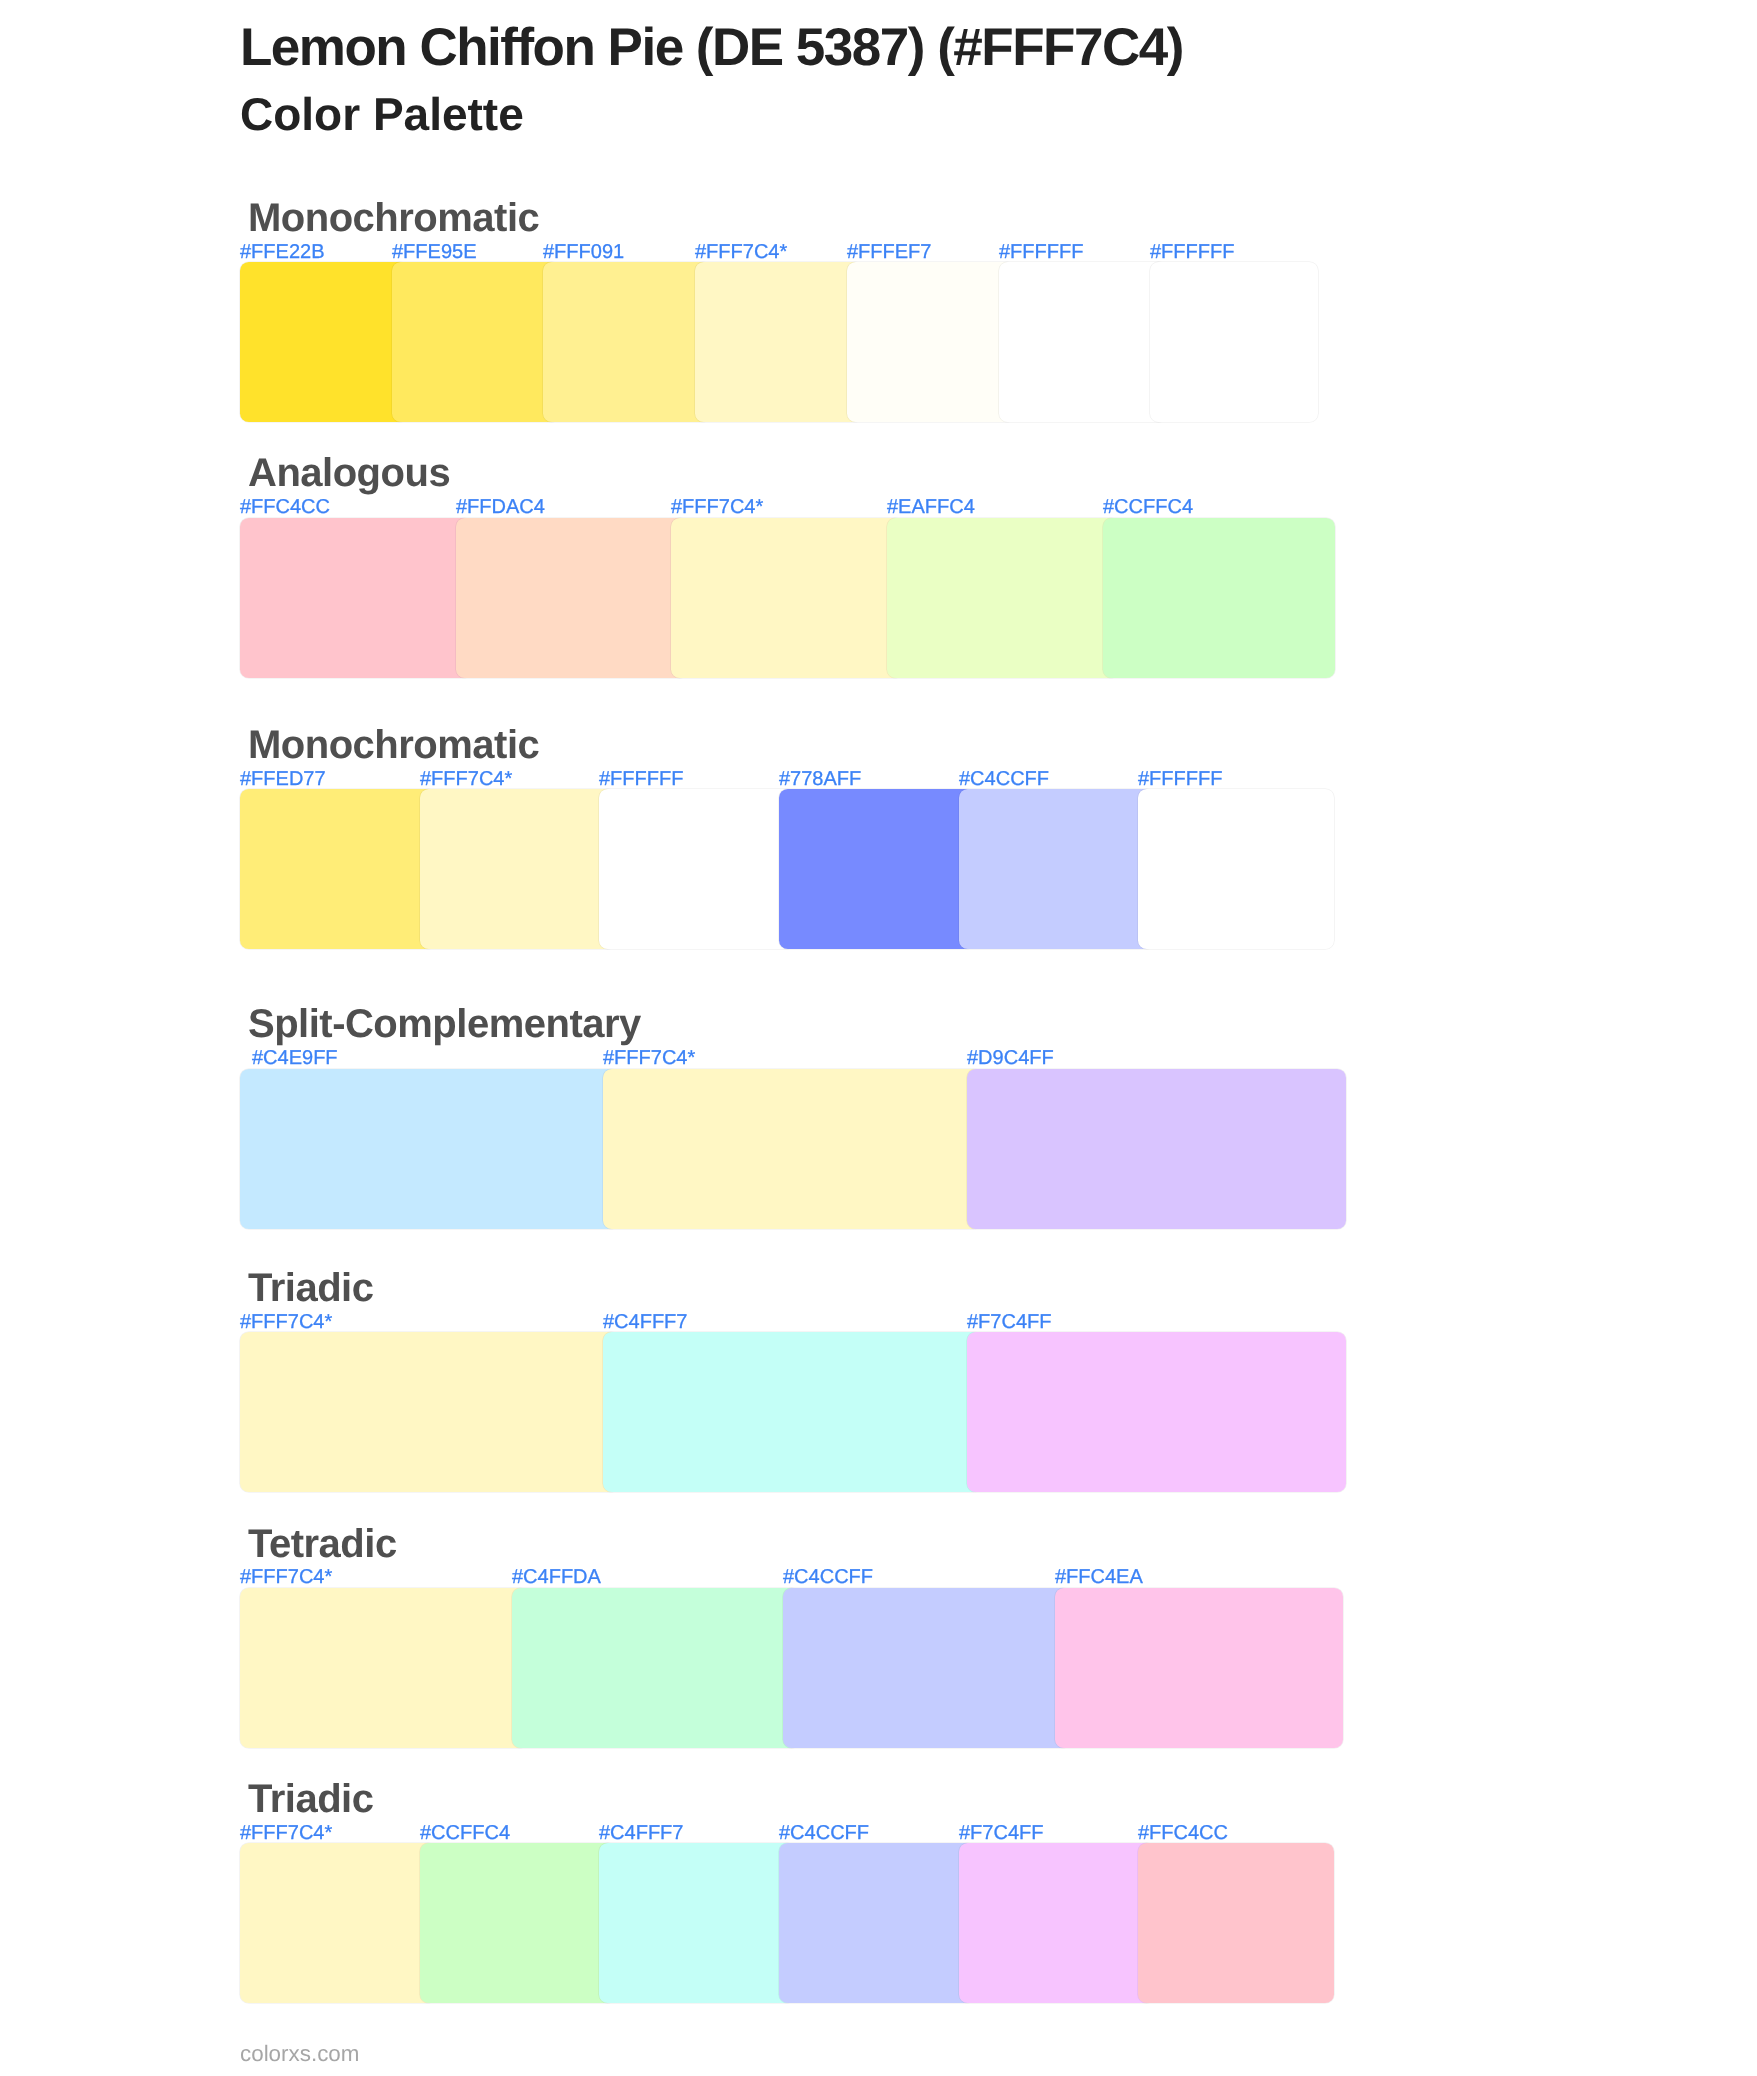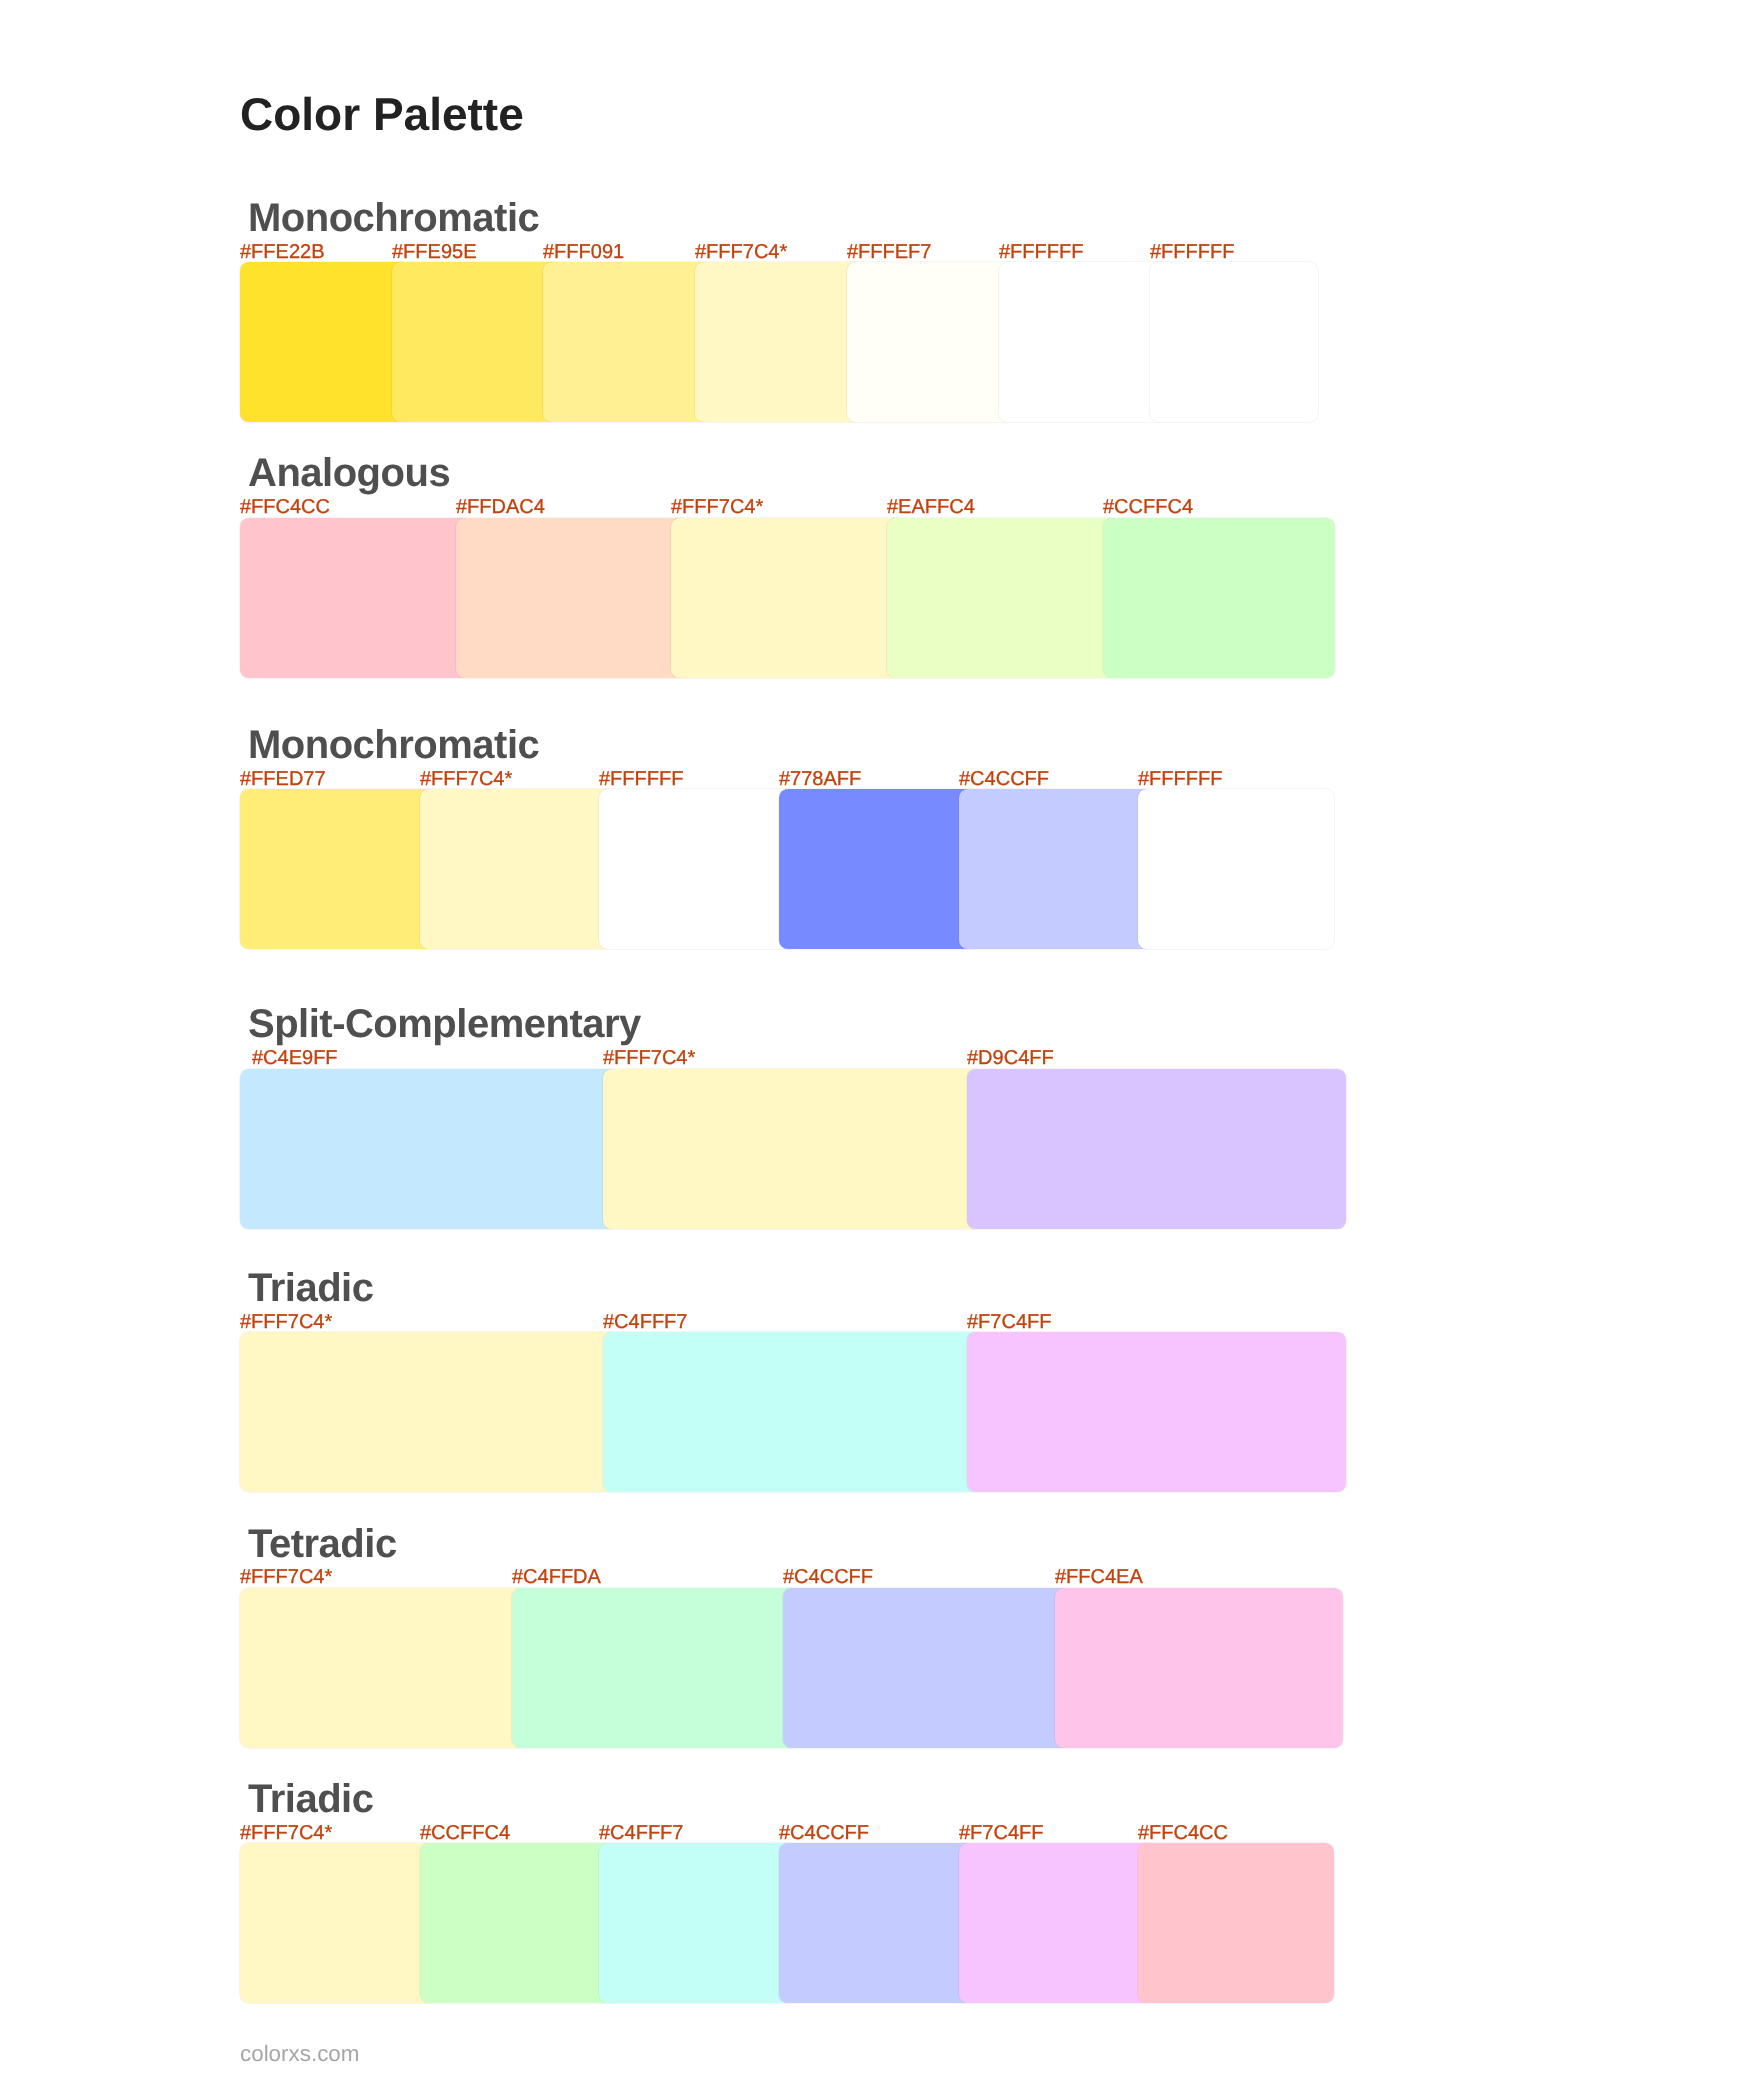--- a/index.html
+++ b/index.html
@@ -14,34 +14,35 @@
   .title-line1{position:absolute;left:0;top:20.6px;margin:0;font-size:53px;font-weight:700;
     letter-spacing:-1.5px;color:#222222;line-height:1;white-space:nowrap;}
   .title-line2{position:absolute;left:0;top:91px;margin:0;font-size:46px;font-weight:700;
     color:#222222;line-height:1;white-space:nowrap;}
 
   .section{position:absolute;left:240px;top:0;width:1278px;height:0;}
   .sec-title{position:absolute;left:0;margin:8px;font-size:40px;font-weight:700;color:#4f4f4f;letter-spacing:-0.5px;
     line-height:1;white-space:nowrap;}
   .labels{position:absolute;left:0;height:0;}
   .lbl{position:absolute;top:0;font-family:"Liberation Sans",sans-serif;
-    font-size:20px;font-weight:400;color:#c2410c;line-height:1;white-space:nowrap;
+    font-size:20px;font-weight:400;color:#3b82f6;line-height:1;white-space:nowrap;
     -webkit-text-stroke:0.3px currentColor;}
   .row{position:absolute;left:0;height:160px;}
   .sw{position:absolute;top:0;height:160px;border-radius:8.8px;
        box-shadow:0 0 0 0.8px rgba(0,0,0,0.055);}
   .footer{position:absolute;left:240px;top:2043px;margin:0;font-size:22.4px;
     color:#a6a6a6;line-height:1;white-space:nowrap;}
 </style>
 </head>
 <body>
 
 <div class="page">
 
   <header class="page-title">
+    <h1 class="title-line1">Lemon Chiffon Pie (DE 5387) (#FFF7C4)</h1>
     <div class="title-line2">Color Palette</div>
   </header>
 
     <section class="section">
       <h2 class="sec-title" style="top:190px">Monochromatic</h2>
       <div class="labels" style="top:242px">
         <div class="lbl" style="left:0px">#FFE22B</div>
         <div class="lbl" style="left:152px">#FFE95E</div>
         <div class="lbl" style="left:303px">#FFF091</div>
         <div class="lbl" style="left:455px">#FFF7C4*</div>

